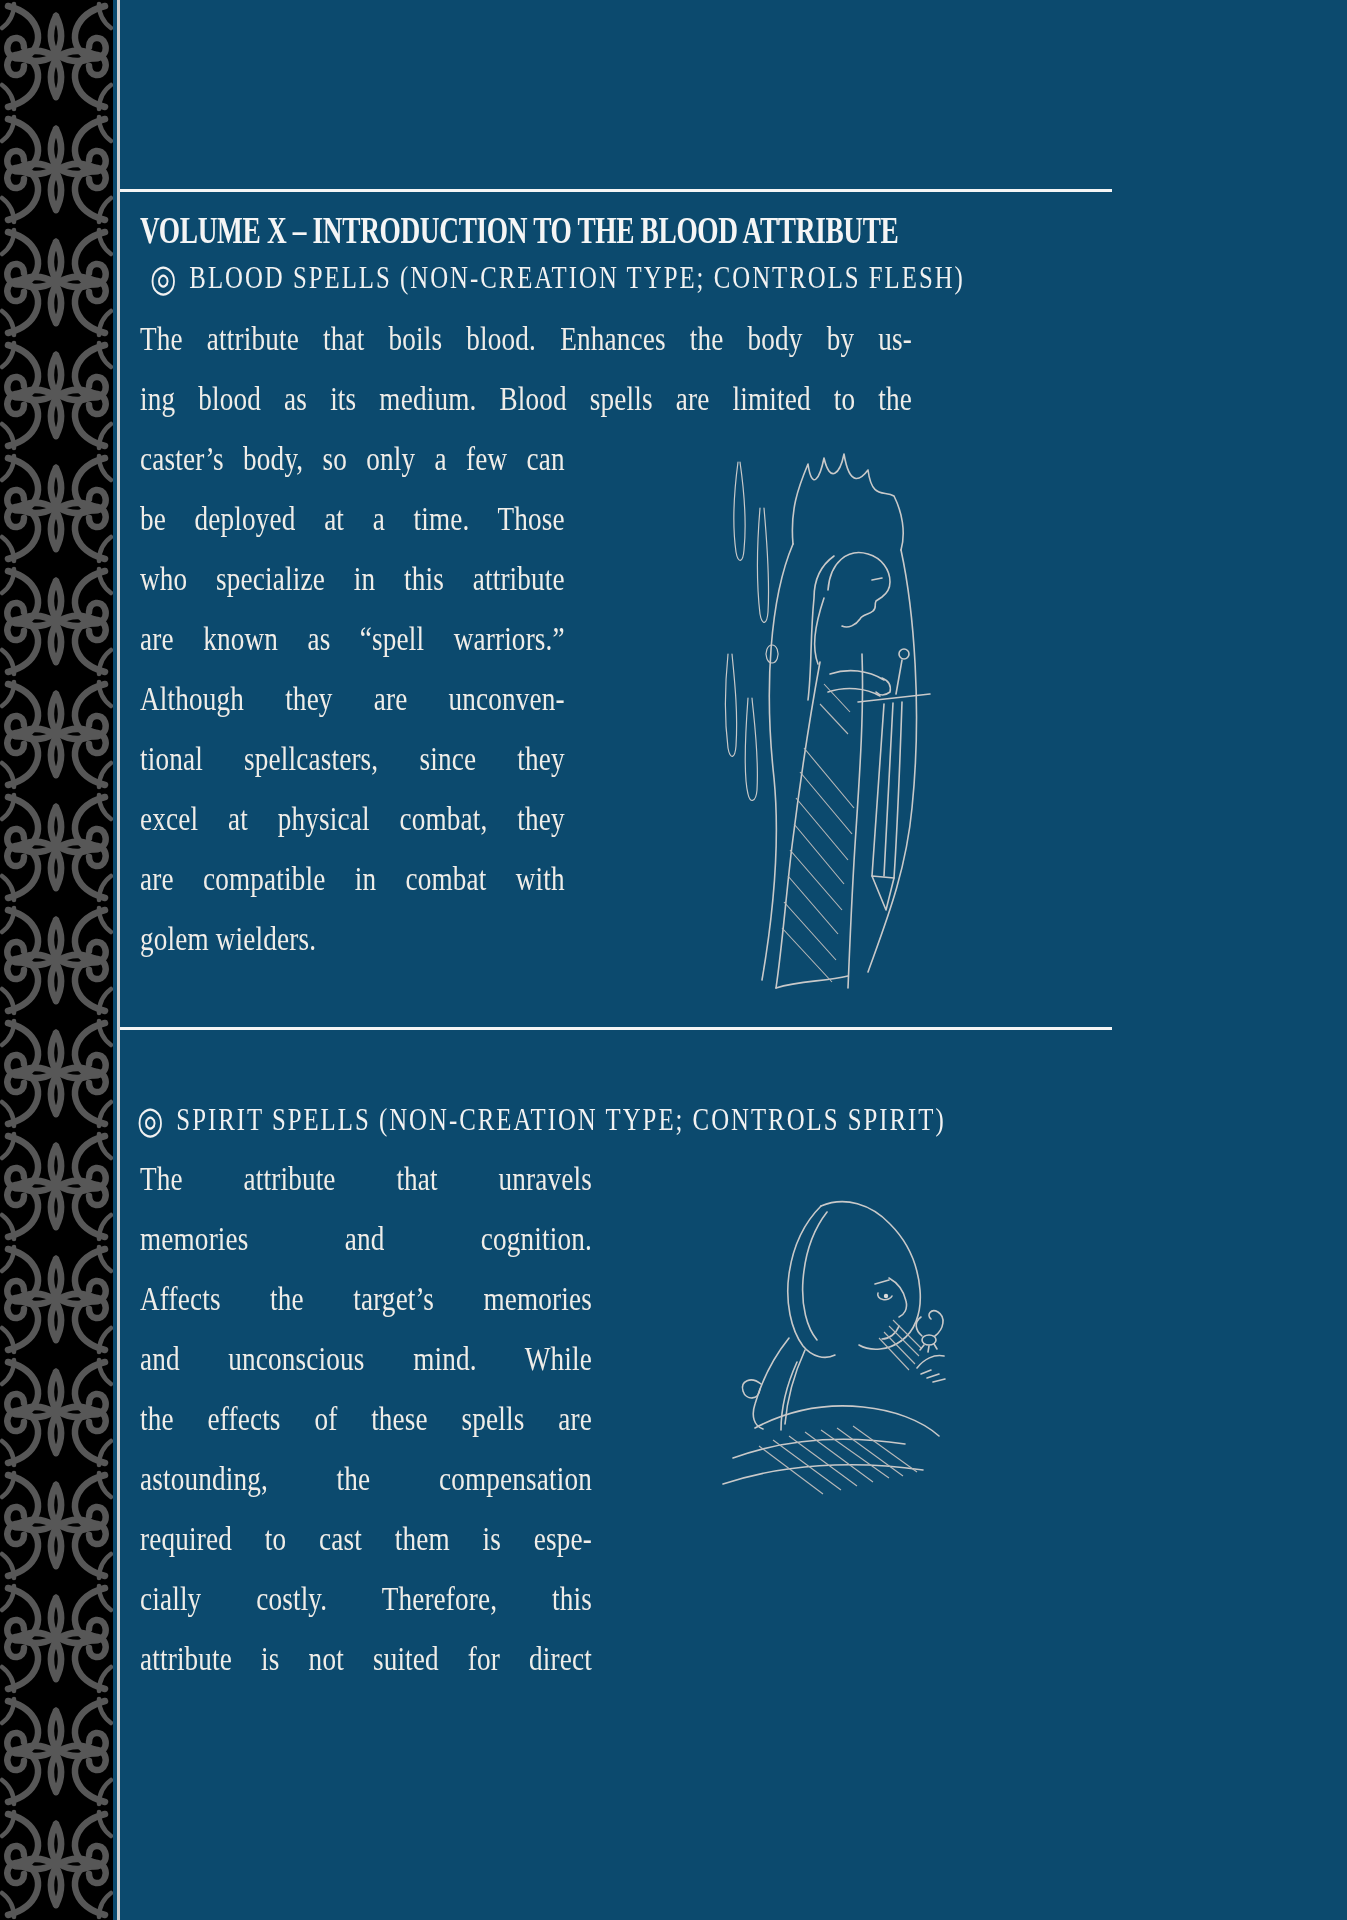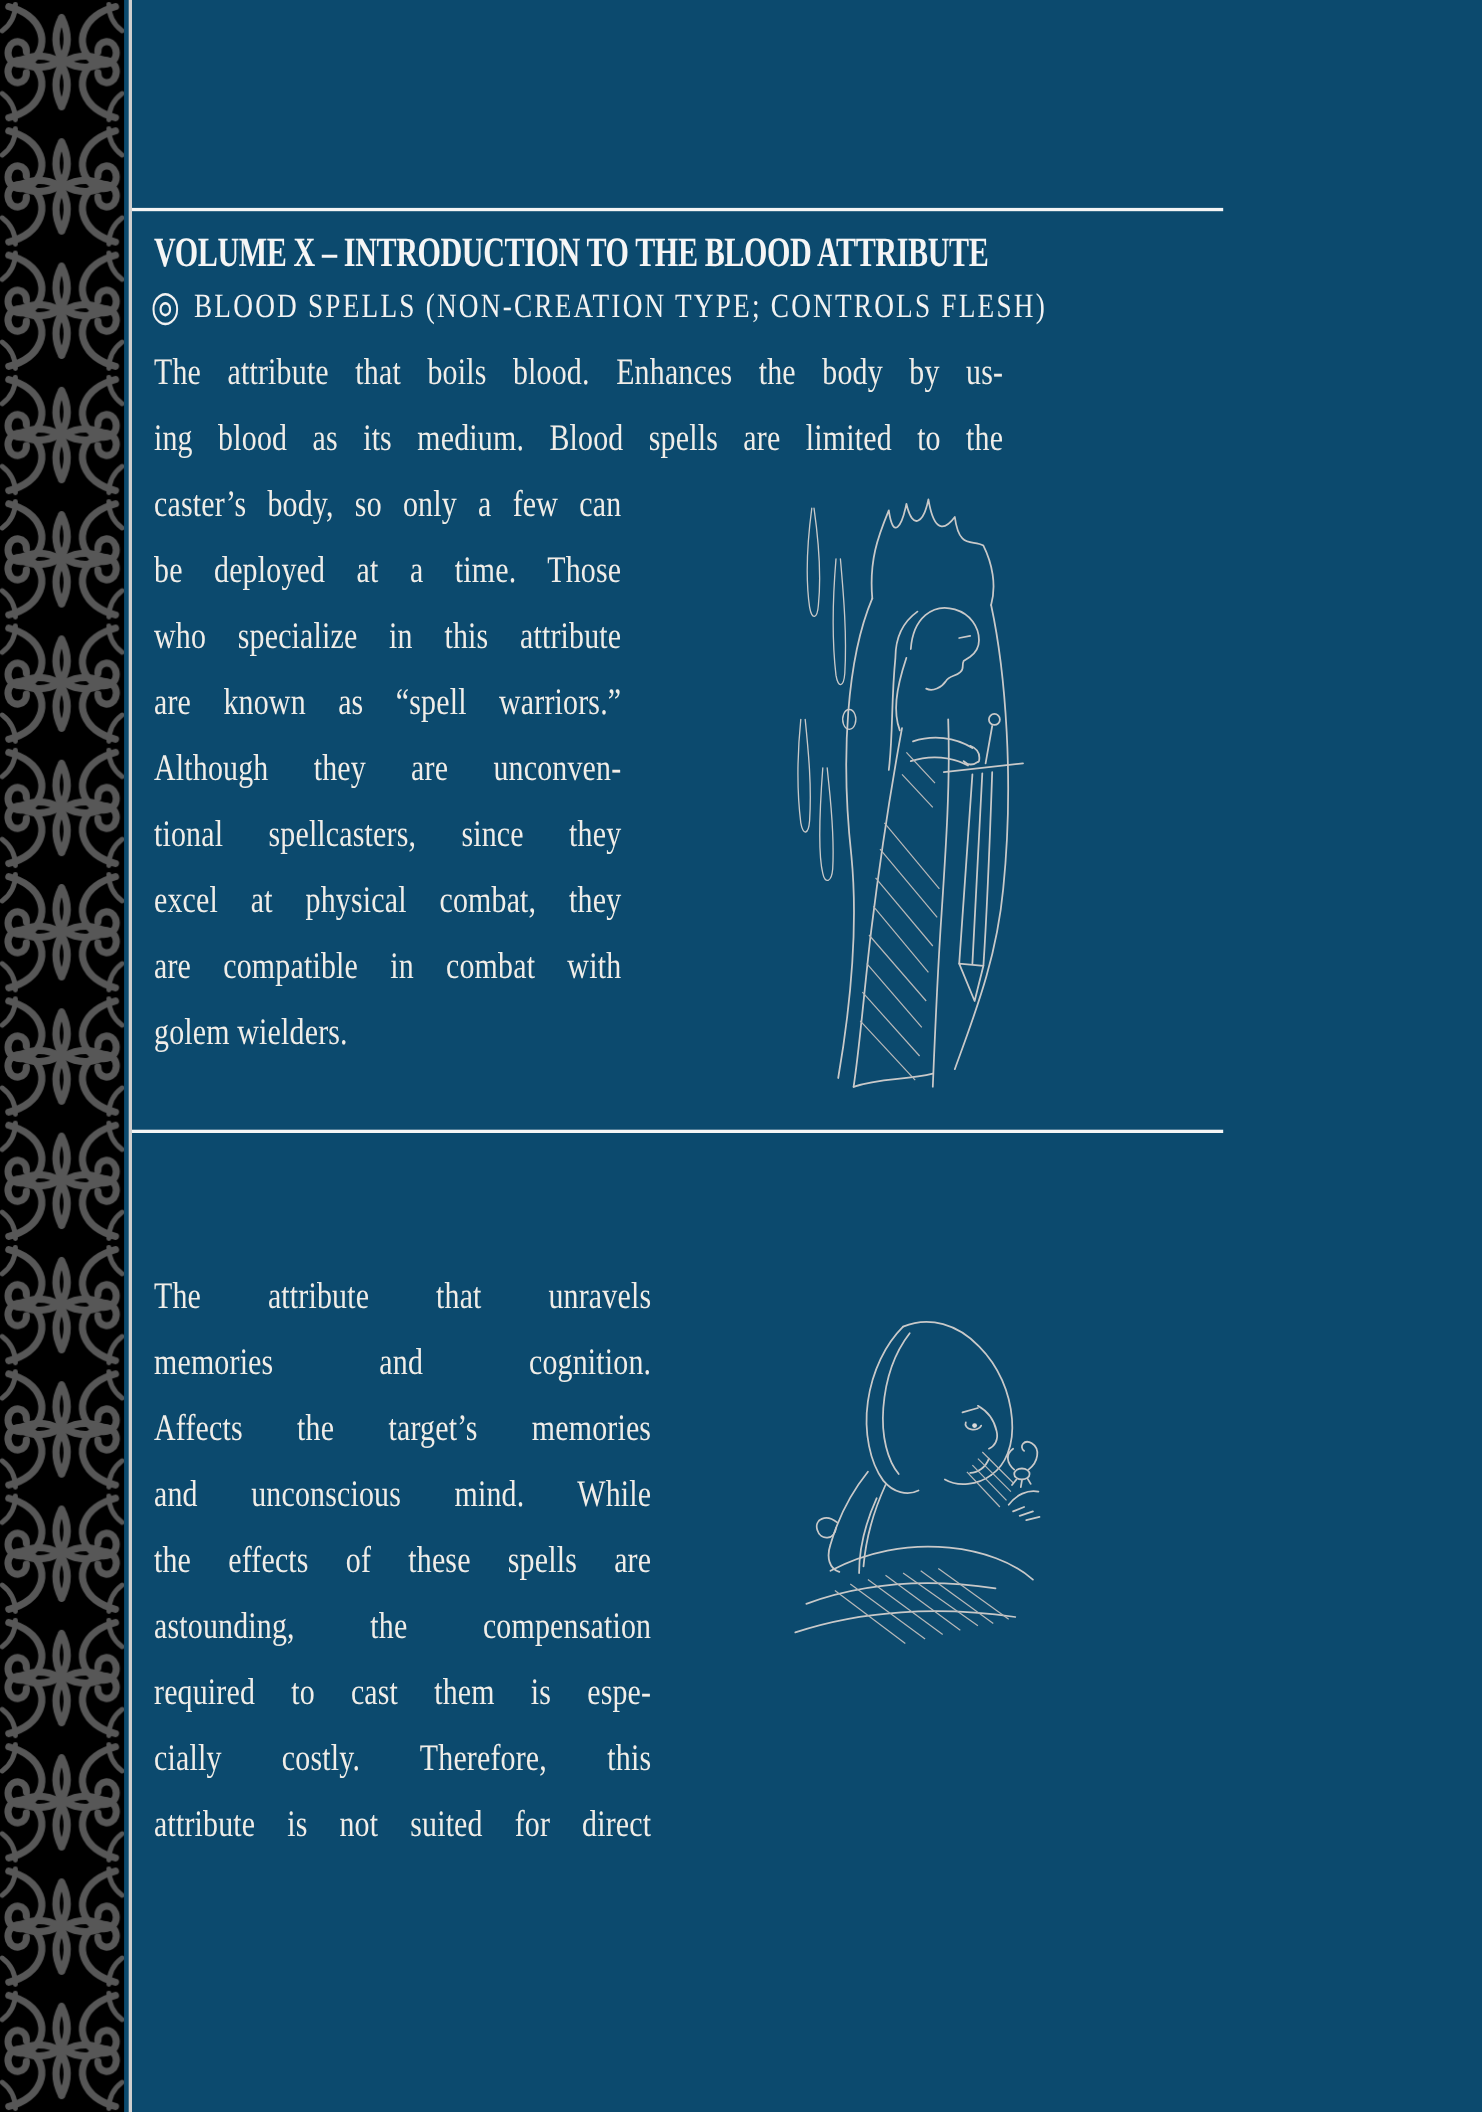--- a/index.html
+++ b/index.html
@@ -15,21 +15,21 @@
   
   .vol-title{position:absolute;left:140px;color:#f5f5f5;font-weight:700;font-size:38px;
              letter-spacing:-0.5px;white-space:nowrap;}
   .vol-title .sq{display:inline-block;transform:scaleX(0.72);transform-origin:0 50%;}
   .vt1{top:208px;} .vt2{top:1045px;}
   
   .spell-sub{position:absolute;left:137px;color:#f2f2f2;font-size:31px;letter-spacing:2.5px;
              white-space:nowrap;}
   .spell-sub .sq{display:inline-block;transform:scaleX(0.80);transform-origin:0 50%;}
   .spell-sub .bullseye{font-size:38px;letter-spacing:0;margin-right:16px;vertical-align:-3px;}
-  .ss1{top:256px;} .ss2{top:1098px;}
+  .ss1{top:256px;margin-left:13px;} .ss2{top:1098px;}
   
   .para{position:absolute;left:140px;transform:scaleX(0.80);transform-origin:0 0;}
   .p1{top:309px;width:965px;}
   .p2{top:1149px;width:565px;}
   .bline{height:60px;line-height:60px;font-size:34px;color:#f0ede8;
          text-align:justify;text-align-last:justify;letter-spacing:0.2px;overflow:visible;}
   .p1 .narrow{width:531px;}
   .lastline{text-align-last:left;}
   
   .illus{position:absolute;}
@@ -147,20 +147,23 @@
           <path d="M116,428 L166,486"></path>
         <path d="M112,454 L164,512"></path>
           <path d="M110,480 L160,534"></path>
         <path d="M152,236 L178,264"></path>
           <path d="M148,256 L176,286"></path>
       </g>
     </svg>
   </div>
 
   <div class="rule r2"></div>
+  <div class="spell-sub ss2">
+    <span class="sq"><span class="bullseye">◎</span><span>SPIRIT SPELLS (NON-CREATION TYPE; CONTROLS SPIRIT)</span></span>
+  </div>
   <div class="para p2">
     <div class="bline">The attribute that unravels</div>
     <div class="bline">memories and cognition.</div>
     <div class="bline">Affects the target’s memories</div>
     <div class="bline">and unconscious mind. While</div>
     <div class="bline">the effects of these spells are</div>
     <div class="bline">astounding, the compensation</div>
     <div class="bline">required to cast them is espe-</div>
     <div class="bline">cially costly. Therefore, this</div>
     <div class="bline">attribute is not suited for direct</div>

